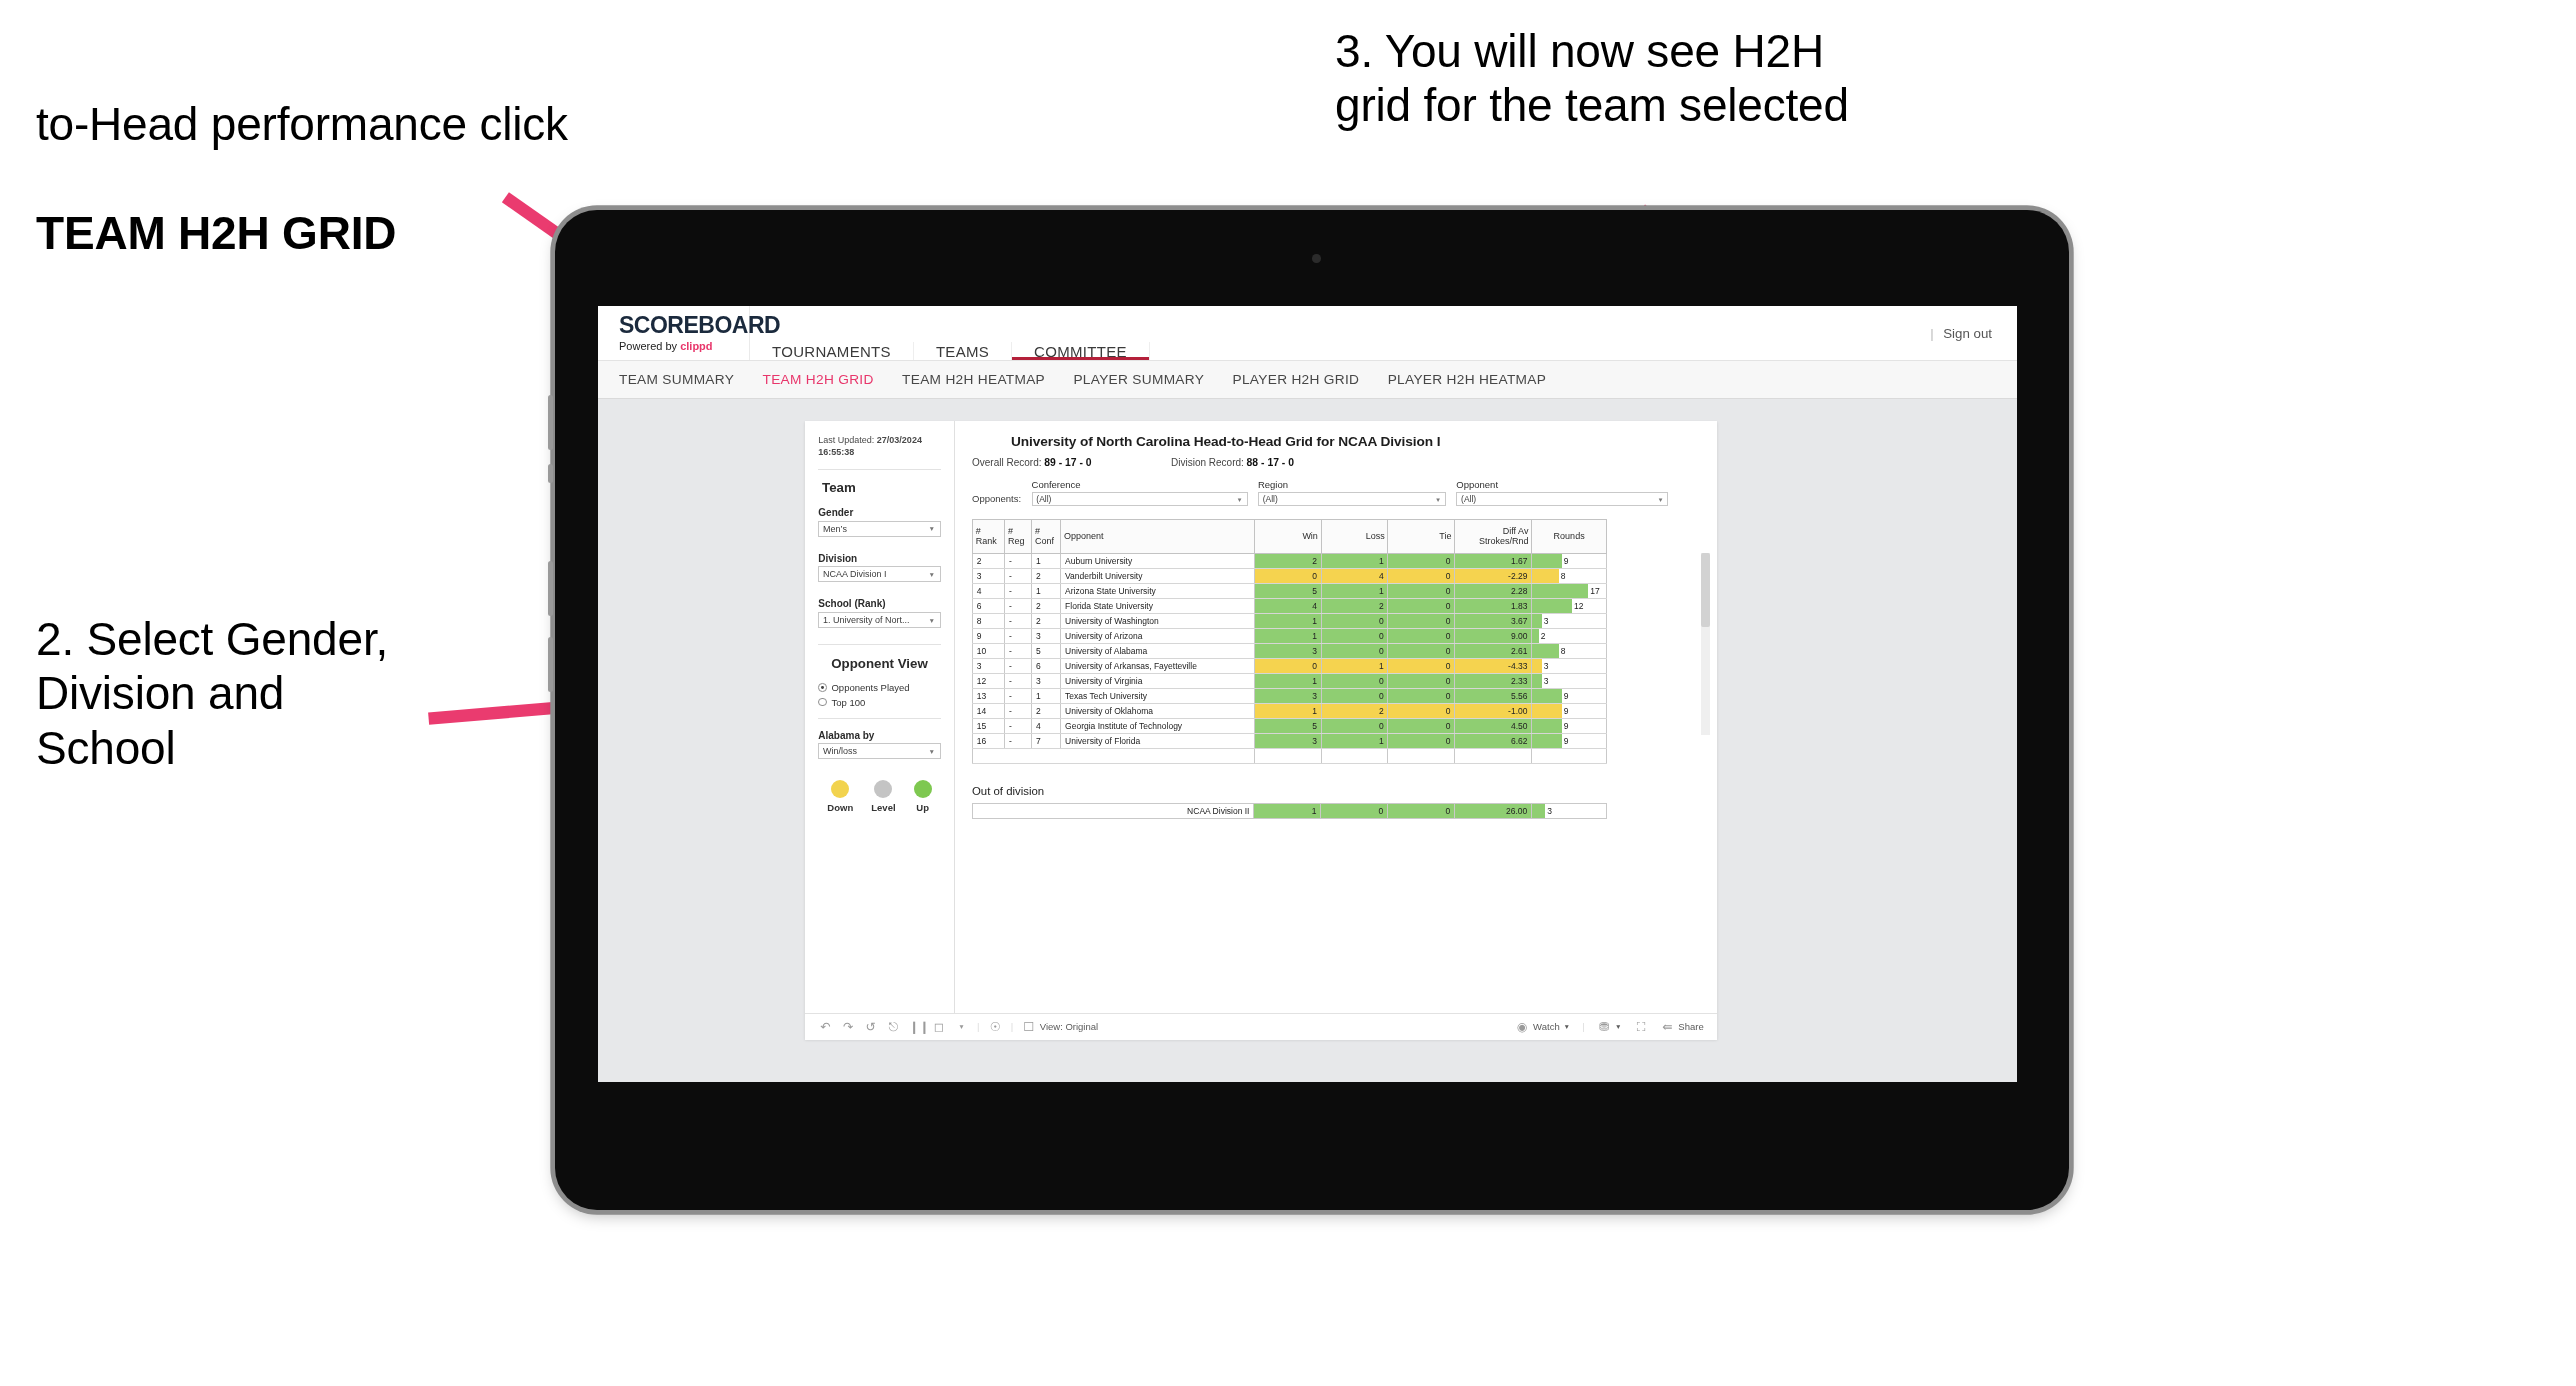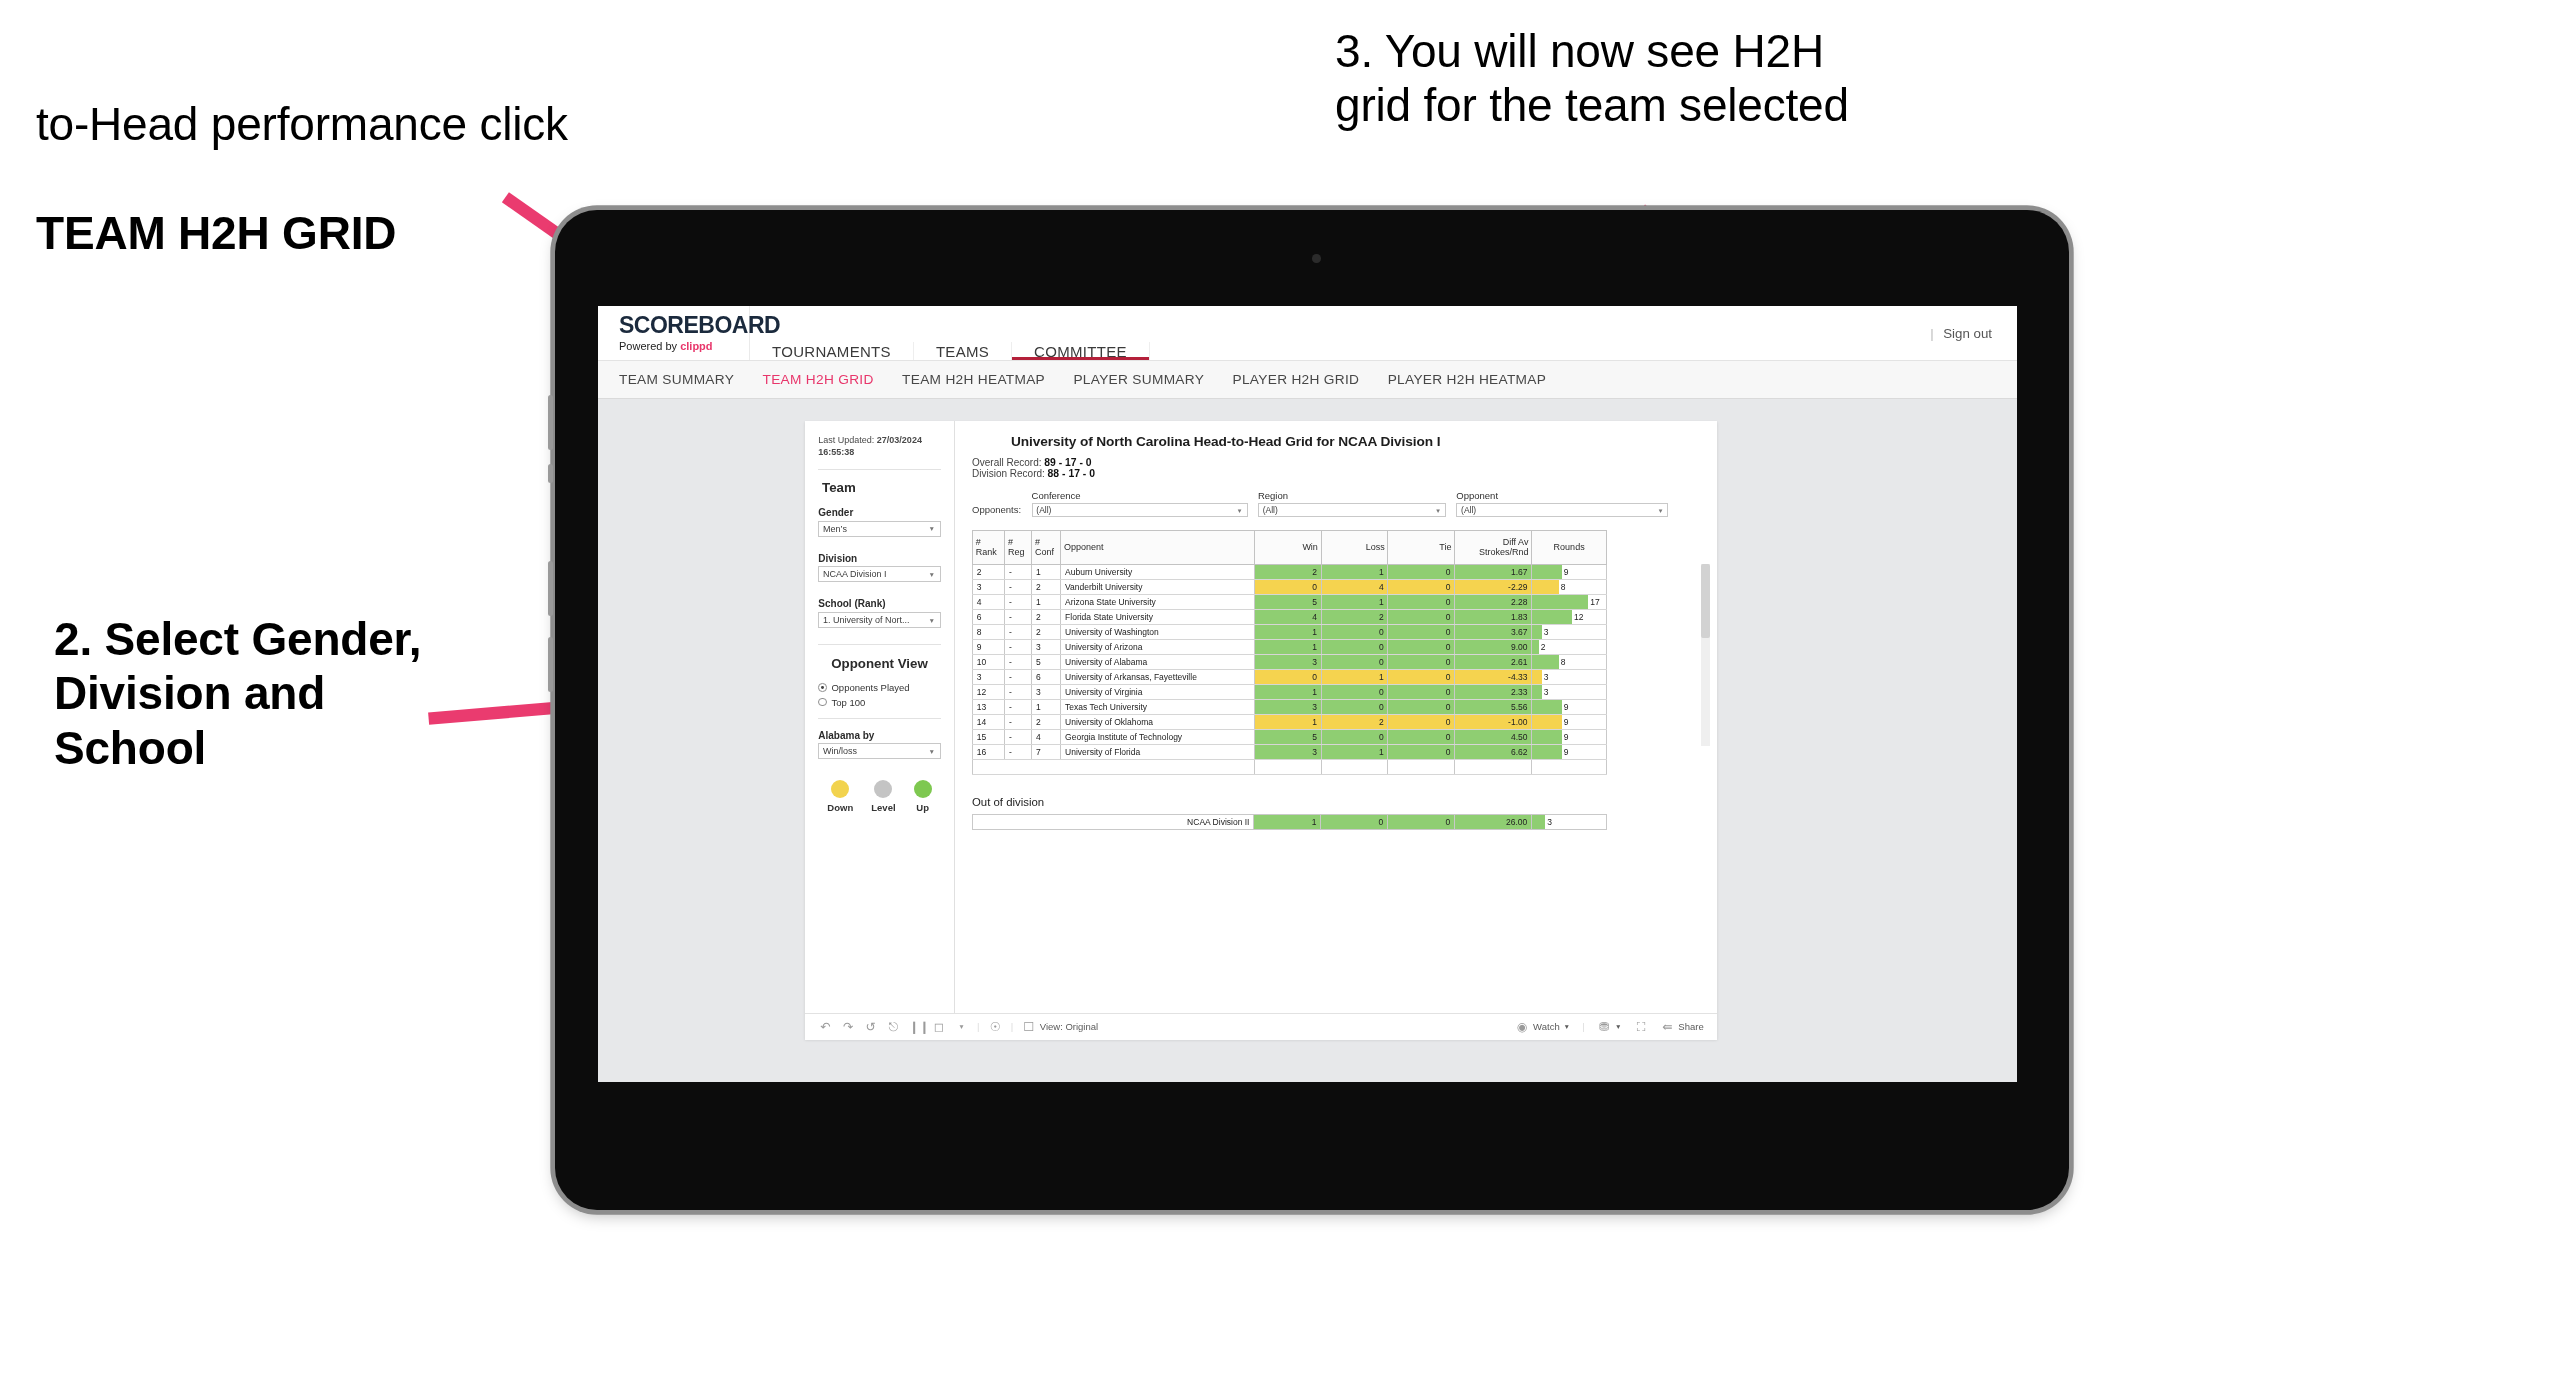--- a/index.html
+++ b/index.html
@@ -16,21 +16,21 @@
     position: absolute;
     color: #000000;
     font-family: "Liberation Sans", sans-serif;
     font-size: 46px;
     line-height: 1.18;
     letter-spacing: -0.2px;
     white-space: pre-line;
   }
   .annot.a1 { left: 36px; top: 43px; width: 758px; }
   .annot.a1 .bold { font-weight: bold; }
-  .annot.a2 { left: 54px; top: 612px; width: 531px; font-weight: bold; }
+  .annot.a2 { left: 36px; top: 612px; width: 531px; }
   .annot.a3 { left: 1335px; top: 24px; width: 758px; }
 
   .arrow-layer {
     position: absolute; left: 0; top: 0;
     width: 2576px; height: 1386px;
     pointer-events: none;
   }
 
   
   .device {
@@ -227,21 +227,21 @@
     padding: 13.3px 17px 0 17px;
     min-width: 0;
     display: flex; flex-direction: column;
   }
   .viz-title {
     font-size: 13.7px; font-weight: bold; color: #1d1d1d;
     letter-spacing: -0.1px;
     margin-left: 39px;
   }
   .records {
-    display: flex; margin-top: 7.6px; font-size: 10px; color: #444; flex-direction: column;
+    display: flex; margin-top: 7.6px; font-size: 10px; color: #444;
   }
   .records .rec { width: 199px; }
   .records .rec b { color: #111; font-size: 10.4px; }
 
   .filters {
     display: flex; align-items: flex-end; margin-top: 11.4px; gap: 10.4px;
   }
   .filters .opp-lbl { font-size: 9.5px; color: #3a3a3a; padding-bottom: 2.8px; }
   .filters .fbox { }
   .filters .fname { font-size: 9.5px; color: #2f2f2f; margin-bottom: 1.9px; }

